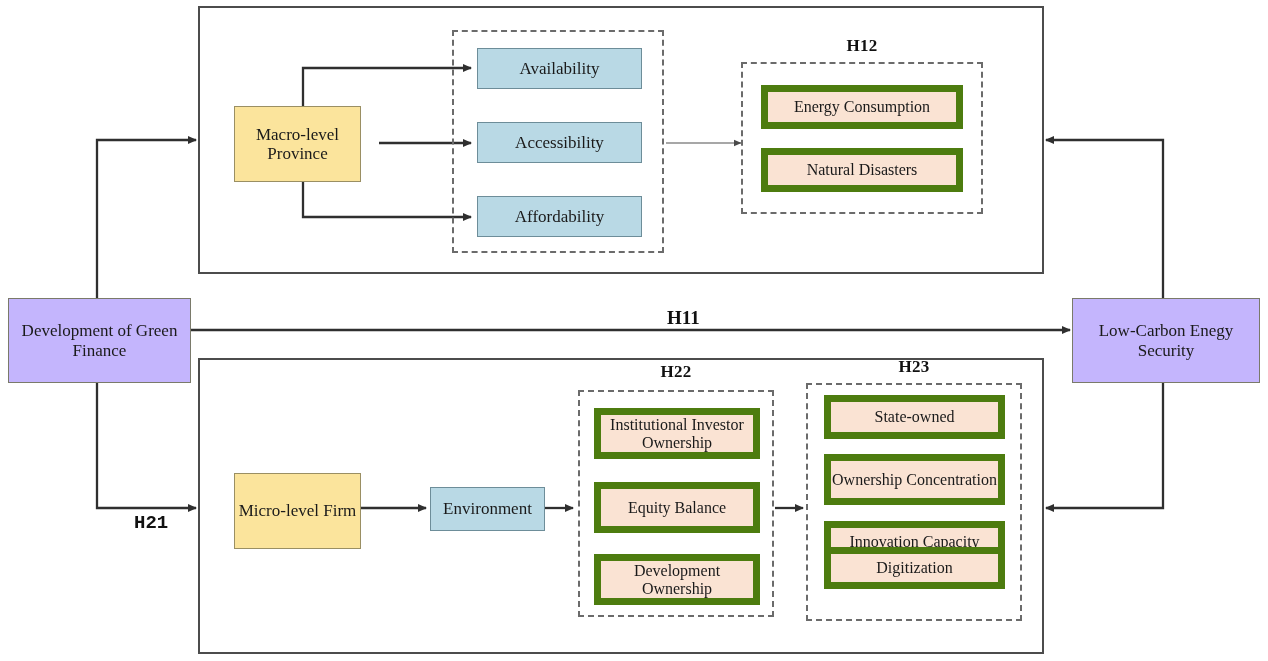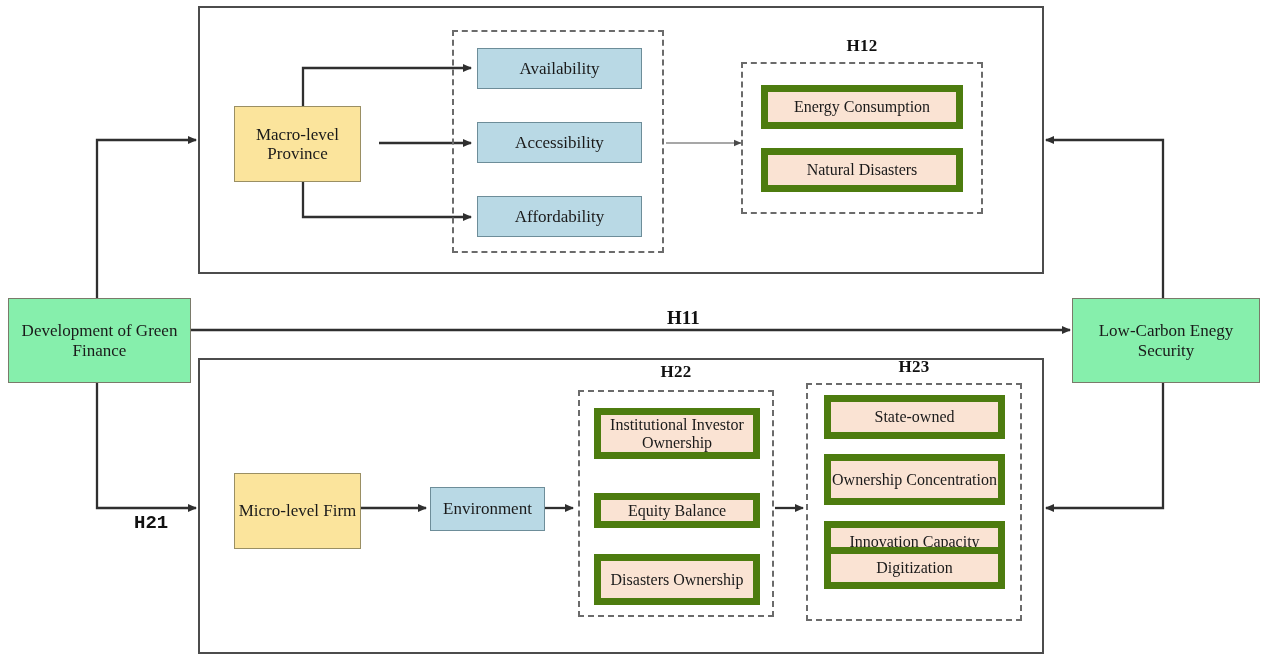--- a/index.html
+++ b/index.html
@@ -58,21 +58,21 @@
   }
   .edge-label {
     position: absolute;
     font-weight: bold;
     font-size: 19px;
     color: #111111;
     z-index: 5;
     white-space: nowrap;
   }
   .green {
-    background: #86efac;
+    background: #c4b5fd;
     border: 1px solid #7a7a6a;
     font-size: 17px;
   }
   .yellow {
     background: #fbe49c;
     border: 1px solid #9a8f63;
     font-size: 17px;
   }
   .blue {
     background: #b9d9e5;
@@ -171,25 +171,25 @@
   <div class="node blue" style="left:430px; top:487px; width:115px; height:44px;">
     <span>Environment</span>
   </div>
 
   <div class="group-label" style="left:578px; top:362px; width:196px;">H22</div>
   <div class="dashed-group" style="left:578px; top:390px; width:196px; height:227px;"></div>
 
   <div class="node peach" style="left:594px; top:408px; width:166px; height:51px;">
     <span>Institutional Investor Ownership</span>
   </div>
-  <div class="node peach" style="left:594px; top:482px; width:166px; height:35px;margin-top:11px;">
+  <div class="node peach" style="left:594px; top:482px; width:166px; height:51px;">
     <span>Equity Balance</span>
   </div>
   <div class="node peach" style="left:594px; top:554px; width:166px; height:51px;">
-    <span>Disasters Ownership</span>
+    <span>Development Ownership</span>
   </div>
 
   <div class="group-label" style="left:806px; top:357px; width:216px;">H23</div>
   <div class="dashed-group" style="left:806px; top:383px; width:216px; height:238px;"></div>
 
   <div class="node peach" style="left:824px; top:395px; width:181px; height:44px;">
     <span>State-owned</span>
   </div>
   <div class="node peach" style="left:824px; top:454px; width:181px; height:51px;">
     <span>Ownership Concentration</span>

